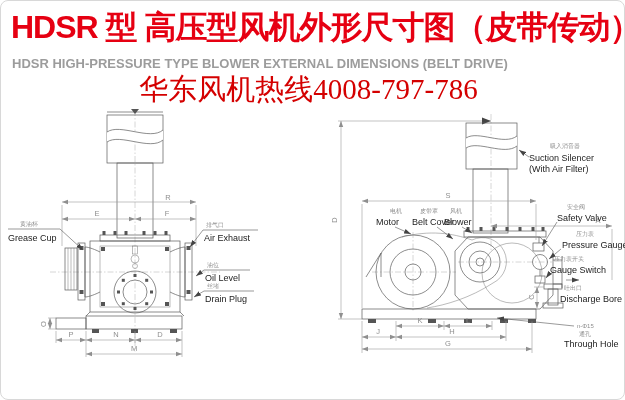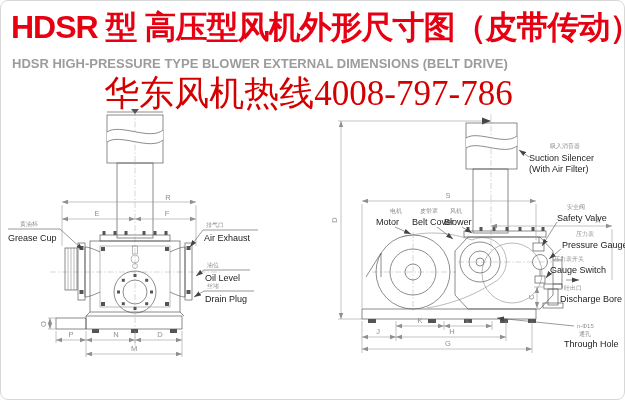--- a/index.html
+++ b/index.html
@@ -4,21 +4,21 @@
 <style>
   html,body{margin:0;padding:0;background:#fff;}
   body{width:625px;height:400px;position:relative;overflow:hidden;
        font-family:"Liberation Sans",sans-serif;}
   .frame{position:absolute;inset:0;border:1px solid #d8d8d8;border-radius:8px;pointer-events:none;}
   .title{position:absolute;top:6px;left:11px;width:610px;
          font-size:32px;font-weight:bold;color:#e60012;letter-spacing:-1px;white-space:nowrap;}
   .subtitle{position:absolute;top:56px;left:12px;font-size:13px;font-weight:bold;
             color:#9c9c9c;letter-spacing:0;white-space:nowrap;}
   .hotline{position:absolute;top:70px;left:0;width:617px;text-align:center;
-           font-family:"Liberation Serif",serif;font-size:35px;color:#d40000;white-space:nowrap;}
+           font-family:"Liberation Serif",serif;font-size:29px;color:#d40000;white-space:nowrap;}
   svg{position:absolute;left:0;top:0;}
   .d{stroke:#5b5b5b;stroke-width:.7;fill:none;}
   .th{stroke:#777;stroke-width:.5;fill:none;}
   .dm{stroke:#9a9a9a;stroke-width:.6;fill:none;}
   .cl{stroke:#b5b5b5;stroke-width:.55;fill:none;stroke-dasharray:6 2 1.5 2;}
   .ld{stroke:#555;stroke-width:.6;fill:none;}
   .bolt{fill:#555;stroke:none;}
   .wh{fill:#fff;stroke:none;}
   text{font-family:"Liberation Sans",sans-serif;}
   .zh{font-size:6px;fill:#8f8f8f;}

